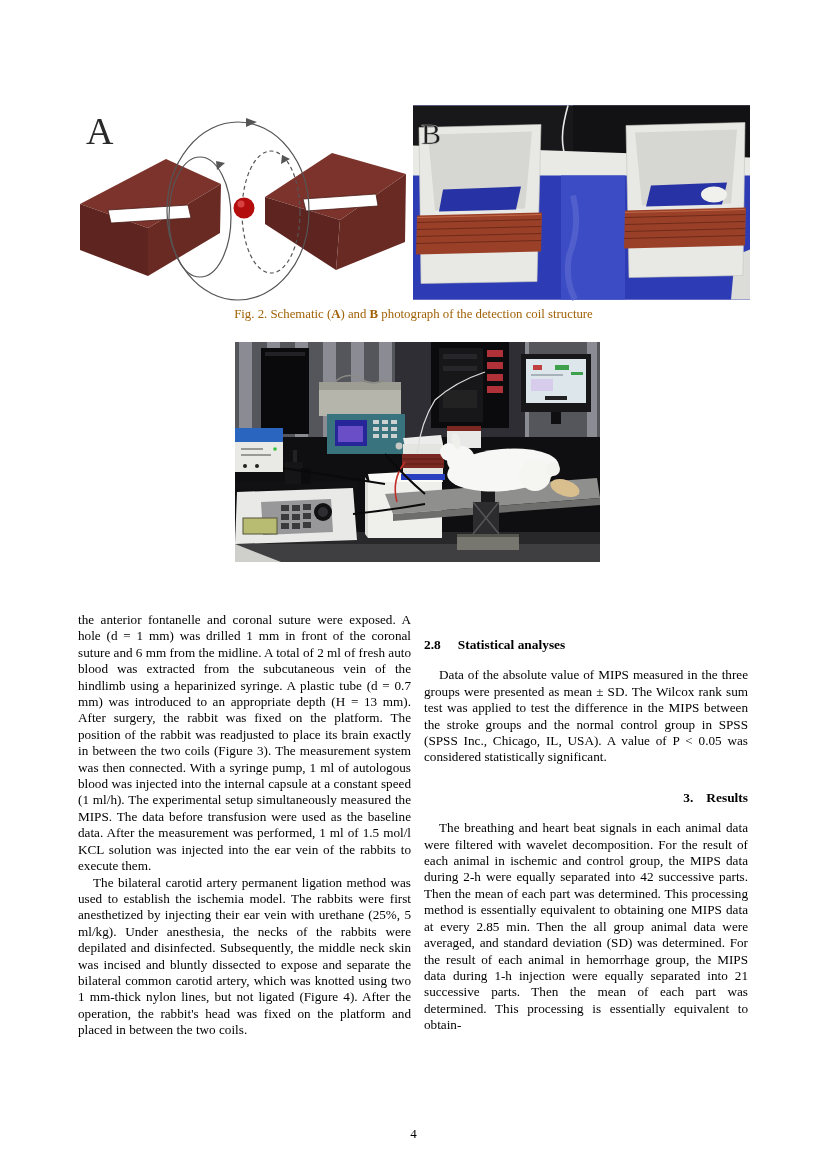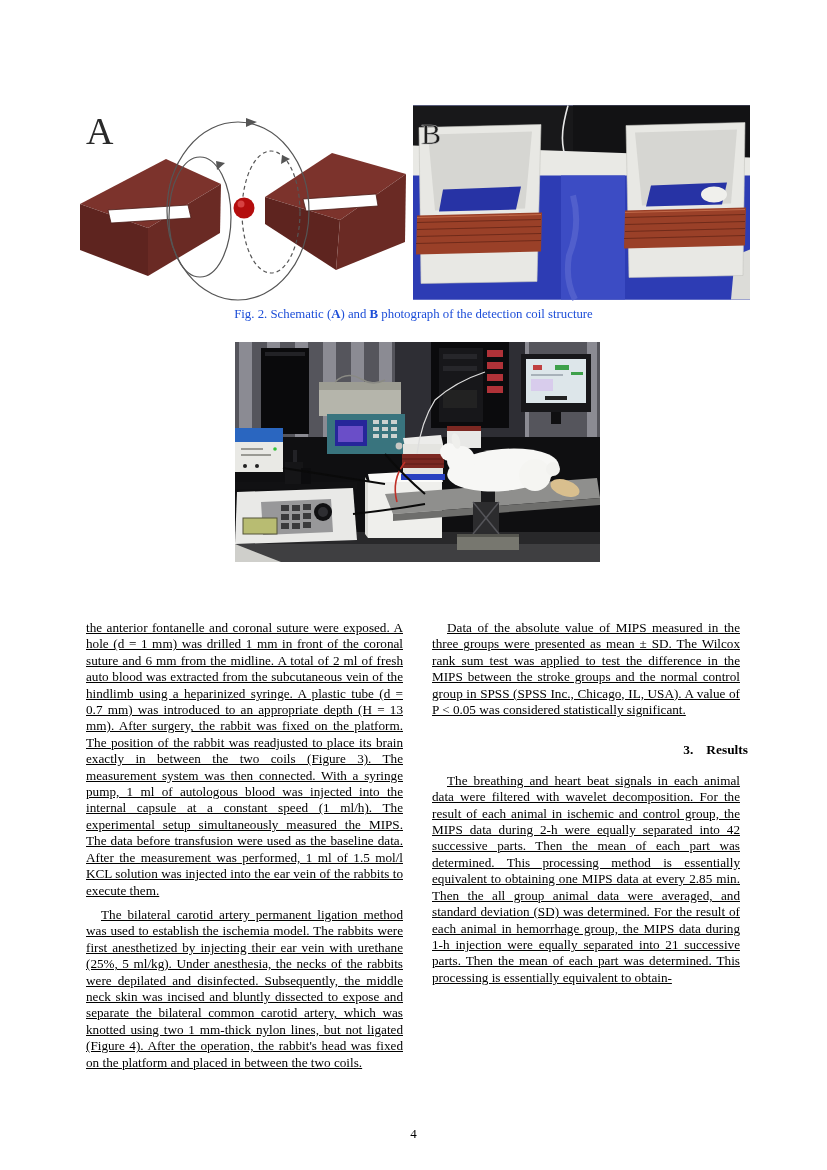--- a/index.html
+++ b/index.html
@@ -1,27 +1,27 @@
 <!DOCTYPE html>
 <html><head>
 <meta charset="utf-8">
 <style>
   html,body{margin:0;padding:0;background:#9a9a9a;}
   .page{position:relative;width:827px;height:1170px;background:#ffffff;margin:0 auto;
         font-family:"Liberation Serif","DejaVu Serif",serif;color:#000;overflow:hidden;}
   .fig2-row{position:absolute;left:78px;top:104px;width:672px;height:197px;display:flex;gap:5px;}
   .fig2-row svg{display:block;}
-  .caption{position:absolute;left:0;width:827px;text-align:center;font-size:12.8px;color:#1d4ed8;}
+  .caption{position:absolute;left:0;width:827px;text-align:center;font-size:12.8px;color:#a16207;}
   .fig2-caption{top:307px;}
   .fig3-wrap{position:absolute;left:235px;top:342px;width:365px;height:220px;}
   .fig3-caption{top:570px;}
   .col{position:absolute;top:612px;font-size:13.2px;line-height:16.4px;text-align:justify;}
   .col-left{left:78px;width:333px;}
   .col-right{left:424px;width:324px;}
-  .col p{margin:8px;text-indent:15px;text-align:justify;text-decoration:underline;}
+  .col p{margin:0;text-indent:15px;text-align:justify;}
   .col p.noindent{text-indent:0;}
   .col h3{font-size:13.4px;font-weight:bold;margin:25px 0 14px 0;text-align:left;}
   .col h3 .secnum{display:inline-block;margin-right:17px;}
   .col h3.centered{text-align:right;margin:24px 0 14px 0;}
   .col h3.centered .secnum{margin-right:13px;}
   .page-number{position:absolute;left:0;top:1126px;width:827px;text-align:center;font-size:13px;}
 </style>
 </head>
 <body>
 
@@ -260,20 +260,21 @@
     </svg>
   </div>
 
 
   <div class="col col-left">
     <p class="noindent">the anterior fontanelle and coronal suture were exposed. A hole (d = 1 mm) was drilled 1 mm in front of the coronal suture and 6 mm from the midline. A total of 2 ml of fresh auto blood was extracted from the subcutaneous vein of the hindlimb using a heparinized syringe. A plastic tube (d = 0.7 mm) was introduced to an appropriate depth (H = 13 mm). After surgery, the rabbit was fixed on the platform. The position of the rabbit was readjusted to place its brain exactly in between the two coils (Figure 3). The measurement system was then connected. With a syringe pump, 1 ml of autologous blood was injected into the internal capsule at a constant speed (1 ml/h). The experimental setup simultaneously measured the MIPS. The data before transfusion were used as the baseline data. After the measurement was performed, 1 ml of 1.5 mol/l KCL solution was injected into the ear vein of the rabbits to execute them.</p>
     <p>The bilateral carotid artery permanent ligation method was used to establish the ischemia model. The rabbits were first anesthetized by injecting their ear vein with urethane (25%, 5 ml/kg). Under anesthesia, the necks of the rabbits were depilated and disinfected. Subsequently, the middle neck skin was incised and bluntly dissected to expose and separate the bilateral common carotid artery, which was knotted using two 1 mm-thick nylon lines, but not ligated (Figure 4). After the operation, the rabbit's head was fixed on the platform and placed in between the two coils.</p>
   </div>
 
   <div class="col col-right">
+    <h3><span class="secnum">2.8</span><span>Statistical analyses</span></h3>
     <p>Data of the absolute value of MIPS measured in the three groups were presented as mean ± SD. The Wilcox rank sum test was applied to test the difference in the MIPS between the stroke groups and the normal control group in SPSS (SPSS Inc., Chicago, IL, USA). A value of P &lt; 0.05 was considered statistically significant.</p>
     <h3 class="centered"><span class="secnum">3.</span><span>Results</span></h3>
     <p>The breathing and heart beat signals in each animal data were filtered with wavelet decomposition. For the result of each animal in ischemic and control group, the MIPS data during 2-h were equally separated into 42 successive parts. Then the mean of each part was determined. This processing method is essentially equivalent to obtaining one MIPS data at every 2.85 min. Then the all group animal data were averaged, and standard deviation (SD) was determined. For the result of each animal in hemorrhage group, the MIPS data during 1-h injection were equally separated into 21 successive parts. Then the mean of each part was determined. This processing is essentially equivalent to obtain-</p>
   </div>
 
   <div class="page-number">4</div>
 
 </div>
 
 </body></html>

